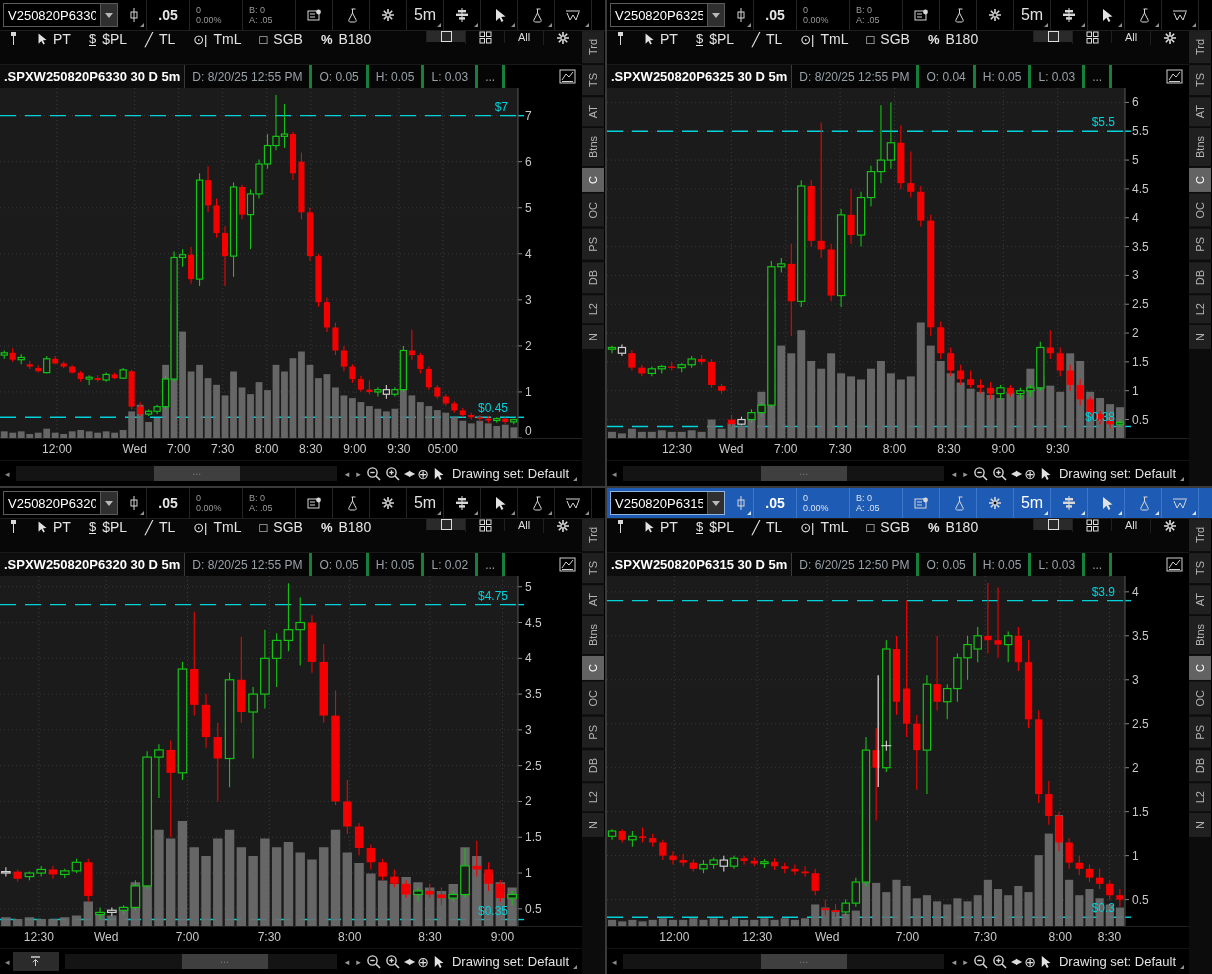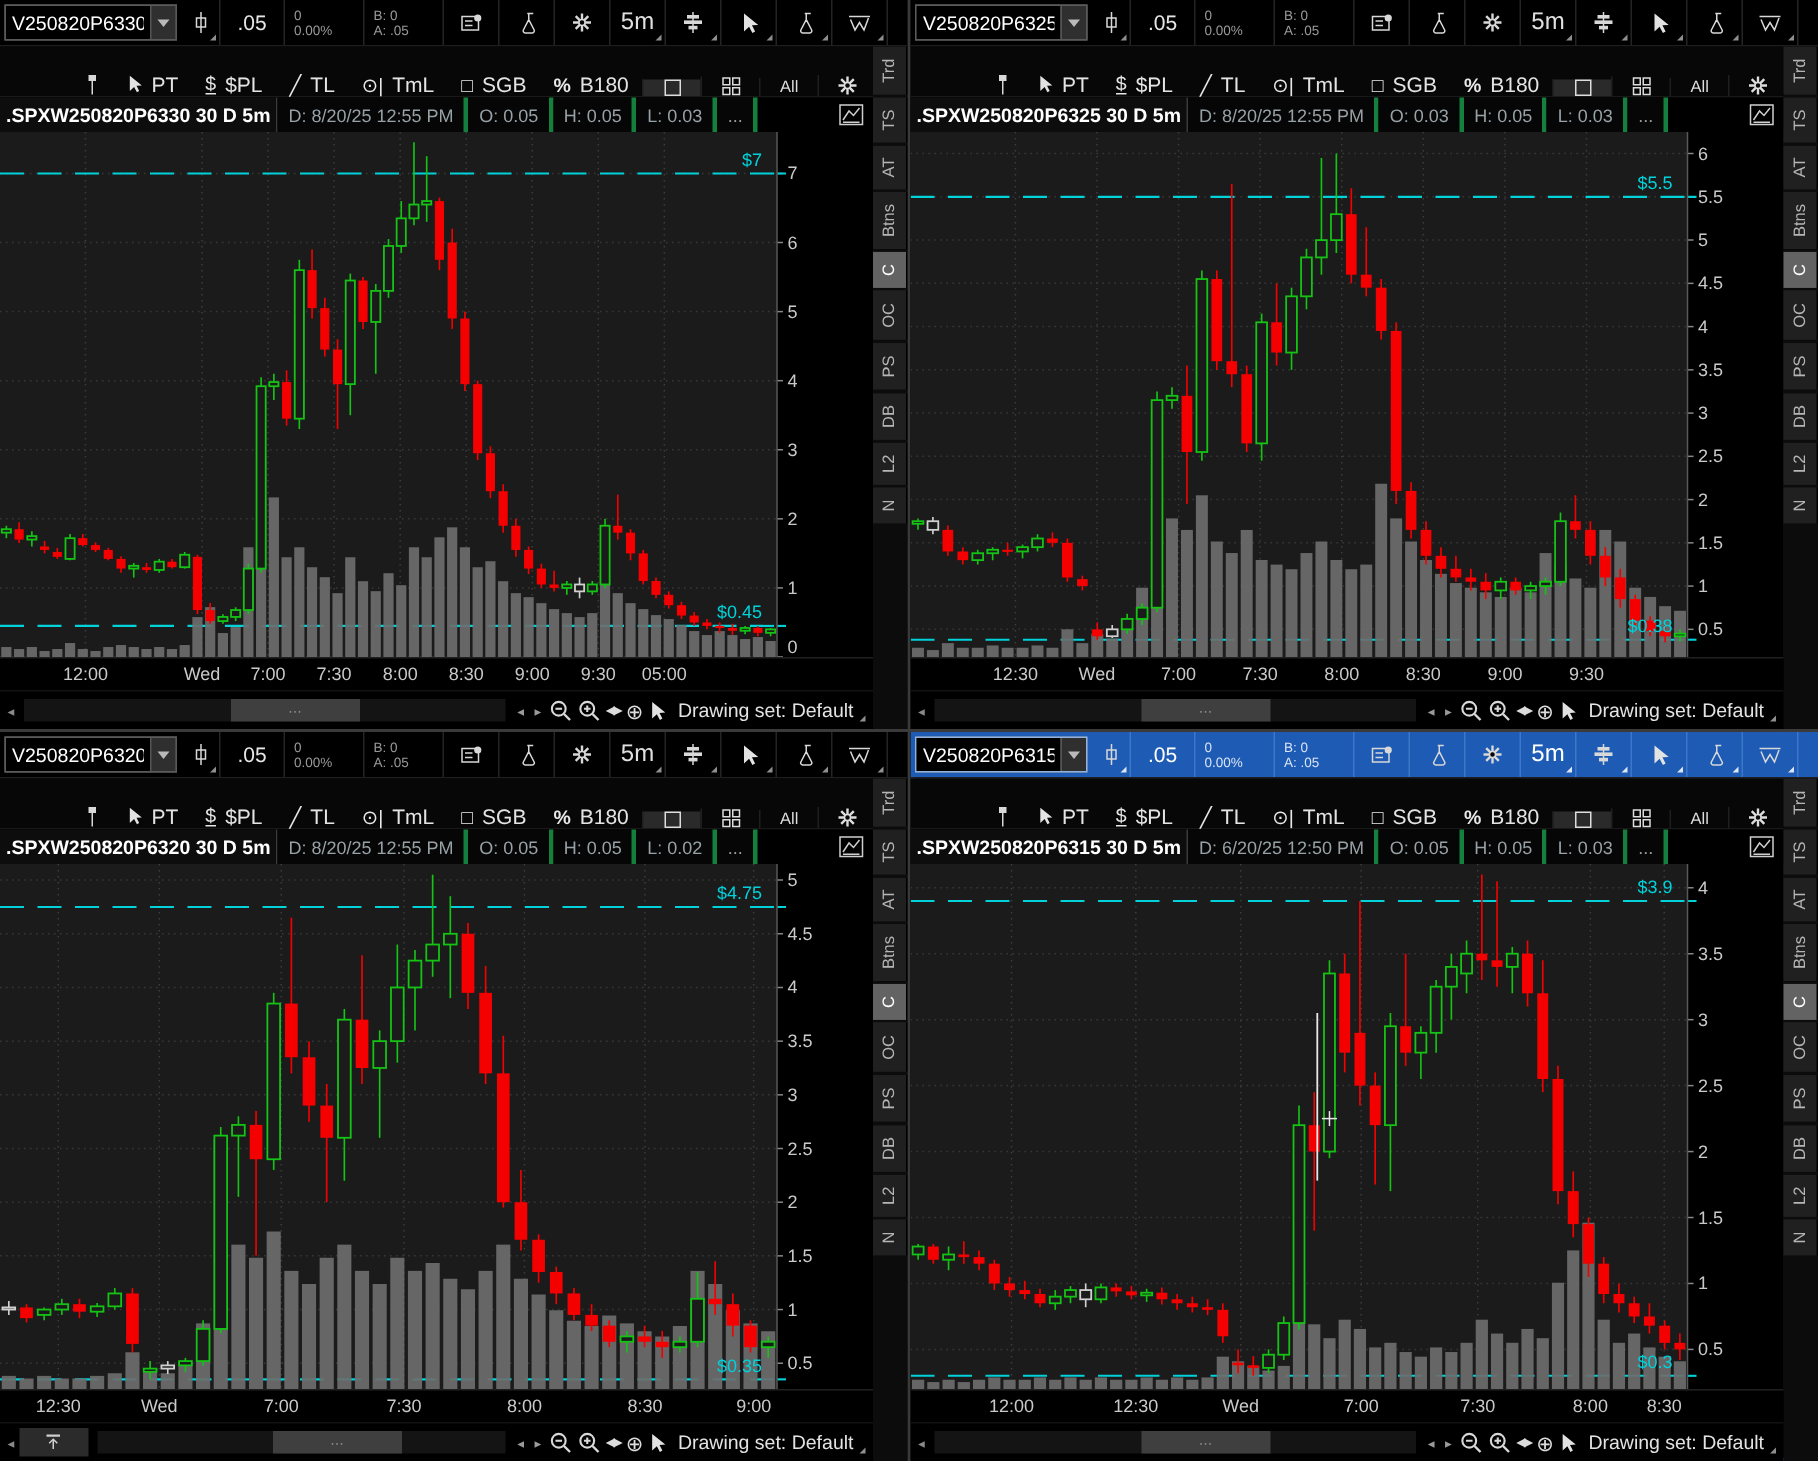--- a/index.html
+++ b/index.html
@@ -12,38 +12,38 @@
   .tb1{height:30px;display:flex;align-items:stretch;background:#000;border-bottom:1px solid #1e1e1e;flex:0 0 30px;}
   .panel.active .tb1{background:#1d5bb5;}
   .sym-box{display:flex;margin:3px 4px 3px 3px;border:1px solid #5a5a5a;background:#737373;height:22px;flex:0 0 auto;}
   .panel.active .sym-box{border-color:#8fb2e0;}
   .sym{width:88px;background:#000;border:0;outline:0;color:#fff;font-size:13px;padding:0 4px;font-family:inherit;}
   .sym-dd{width:16px;background:#2f2f2f;border-left:1px solid #555;display:flex;align-items:center;justify-content:center;cursor:pointer;}
   .dnarrow{width:0;height:0;border-left:4px solid transparent;border-right:4px solid transparent;border-top:5px solid #b9b9b9;}
   .seg,.ibtn{display:flex;align-items:center;justify-content:center;border-right:1px solid #242424;position:relative;color:#d8d8d8;}
   .panel.active .seg,.panel.active .ibtn{border-color:#3c77c9;color:#fff;}
   .seg{padding:0 6px;}
-  .price{font-weight:normal;font-size:14px;color:#e6e6e6;min-width:30px;}
+  .price{font-weight:bold;font-size:14px;color:#e6e6e6;min-width:30px;}
   .cell2{display:flex;flex-direction:column;justify-content:center;align-items:flex-start;font-size:9px;color:#9a9a9a;line-height:10px;min-width:40px;}
   .panel.active .cell2{color:#d9e4f4;}
   .ibtn{width:36px;flex:0 0 36px;cursor:pointer;font-size:12px;}
   .ibtn svg{display:block;}
   .dd::after{content:"";position:absolute;right:2px;bottom:3px;width:0;height:0;
     border-left:4px solid transparent;border-bottom:4px solid #8f8f8f;}
   .panel.active .dd::after{border-bottom-color:#dce6f2;}
   .tf{font-size:16px;color:#e0e0e0;}
   
   .pbody{flex:1;display:flex;min-height:0;}
   .main{flex:1;display:flex;flex-direction:column;min-width:0;}
   .tabs{width:23px;flex:0 0 23px;background:#0c0c0c;display:flex;flex-direction:column;}
   .tab{display:flex;align-items:center;justify-content:center;color:#b5b5b5;font-size:11px;background:#202020;
     margin-bottom:2px;writing-mode:vertical-rl;transform:rotate(180deg);padding:8px 0;cursor:pointer;border-left:1px solid #000;}
   .tab.sel{background:#636363;color:#fff;}
   
-  .tb2{height:33px;flex:0 0 33px;background:#070707;display:flex;align-items:flex-end;border-bottom:1px solid #191919;padding-left:48px;}
+  .tb2{height:33px;flex:0 0 33px;background:#070707;display:flex;align-items:flex-start;border-bottom:1px solid #191919;}
   .tool{display:flex;align-items:center;gap:6px;color:#e4e4e4;font-size:14px;padding:0 9px;cursor:pointer;}
   .tool .glyph{font-size:13px;color:#e8e8e8;}
   .usd{border-bottom:1px solid #e8e8e8;line-height:12px;font-size:13px;}
   .spacer{flex:1;}
   .wbtn{width:38px;flex:0 0 38px;display:flex;align-items:center;justify-content:center;border-left:1px solid #1f1f1f;
     color:#ddd;cursor:pointer;font-size:11px;}
   .wbtn.first{background:#2a2a2a;}
   .minisq{width:9px;height:9px;border:1px solid #ddd;display:block;}
   
   .hdr{height:23px;flex:0 0 23px;display:flex;align-items:stretch;background:#000;font-size:12px;color:#97a1a6;}
@@ -628,21 +628,21 @@
           <div class="wbtn">
             <svg width="14" height="14" viewBox="0 0 14 14">
                 <path d="M7 1v12M1 7h12M2.8 2.8l8.4 8.4M11.2 2.8l-8.4 8.4" stroke="#ddd" stroke-width="1.6"></path>
                 <circle cx="7" cy="7" r="2" fill="#070707" stroke="#ddd"></circle>
               </svg>
           </div>
         </div>
         <div class="hdr">
           <div class="h-title">.SPXW250820P6325 30 D 5m</div>
           <div class="h-cell">D: 8/20/25 12:55 PM</div>
-          <div class="h-cell">O: 0.03</div>
+          <div class="h-cell">O: 0.04</div>
           <div class="h-cell">H: 0.05</div>
           <div class="h-cell">L: 0.03</div>
           <div class="h-cell">...</div>
           <div class="h-fill"></div>
           <div class="hdr-icon">
             <svg width="17" height="15" viewBox="0 0 17 15">
                 <rect x="1" y="1" width="15" height="13" fill="none" stroke="#cfcfcf"></rect>
                 <polyline points="3,11 7,5 10,8 14,3" fill="none" stroke="#cfcfcf"></polyline>
                 <line x1="3" y1="12.5" x2="14" y2="12.5" stroke="#cfcfcf"></line>
               </svg>

